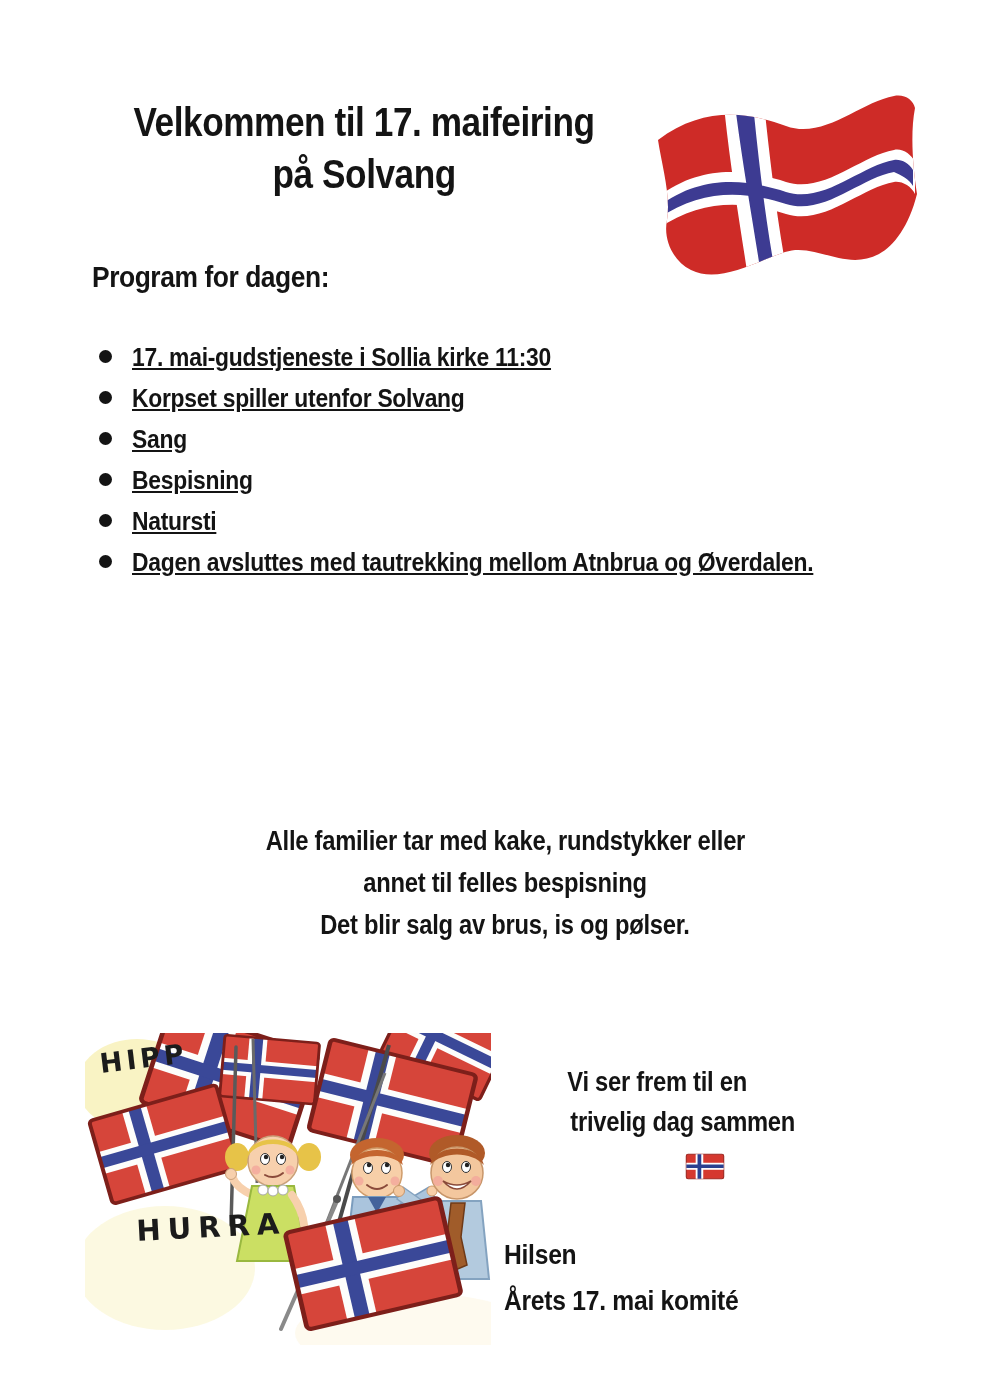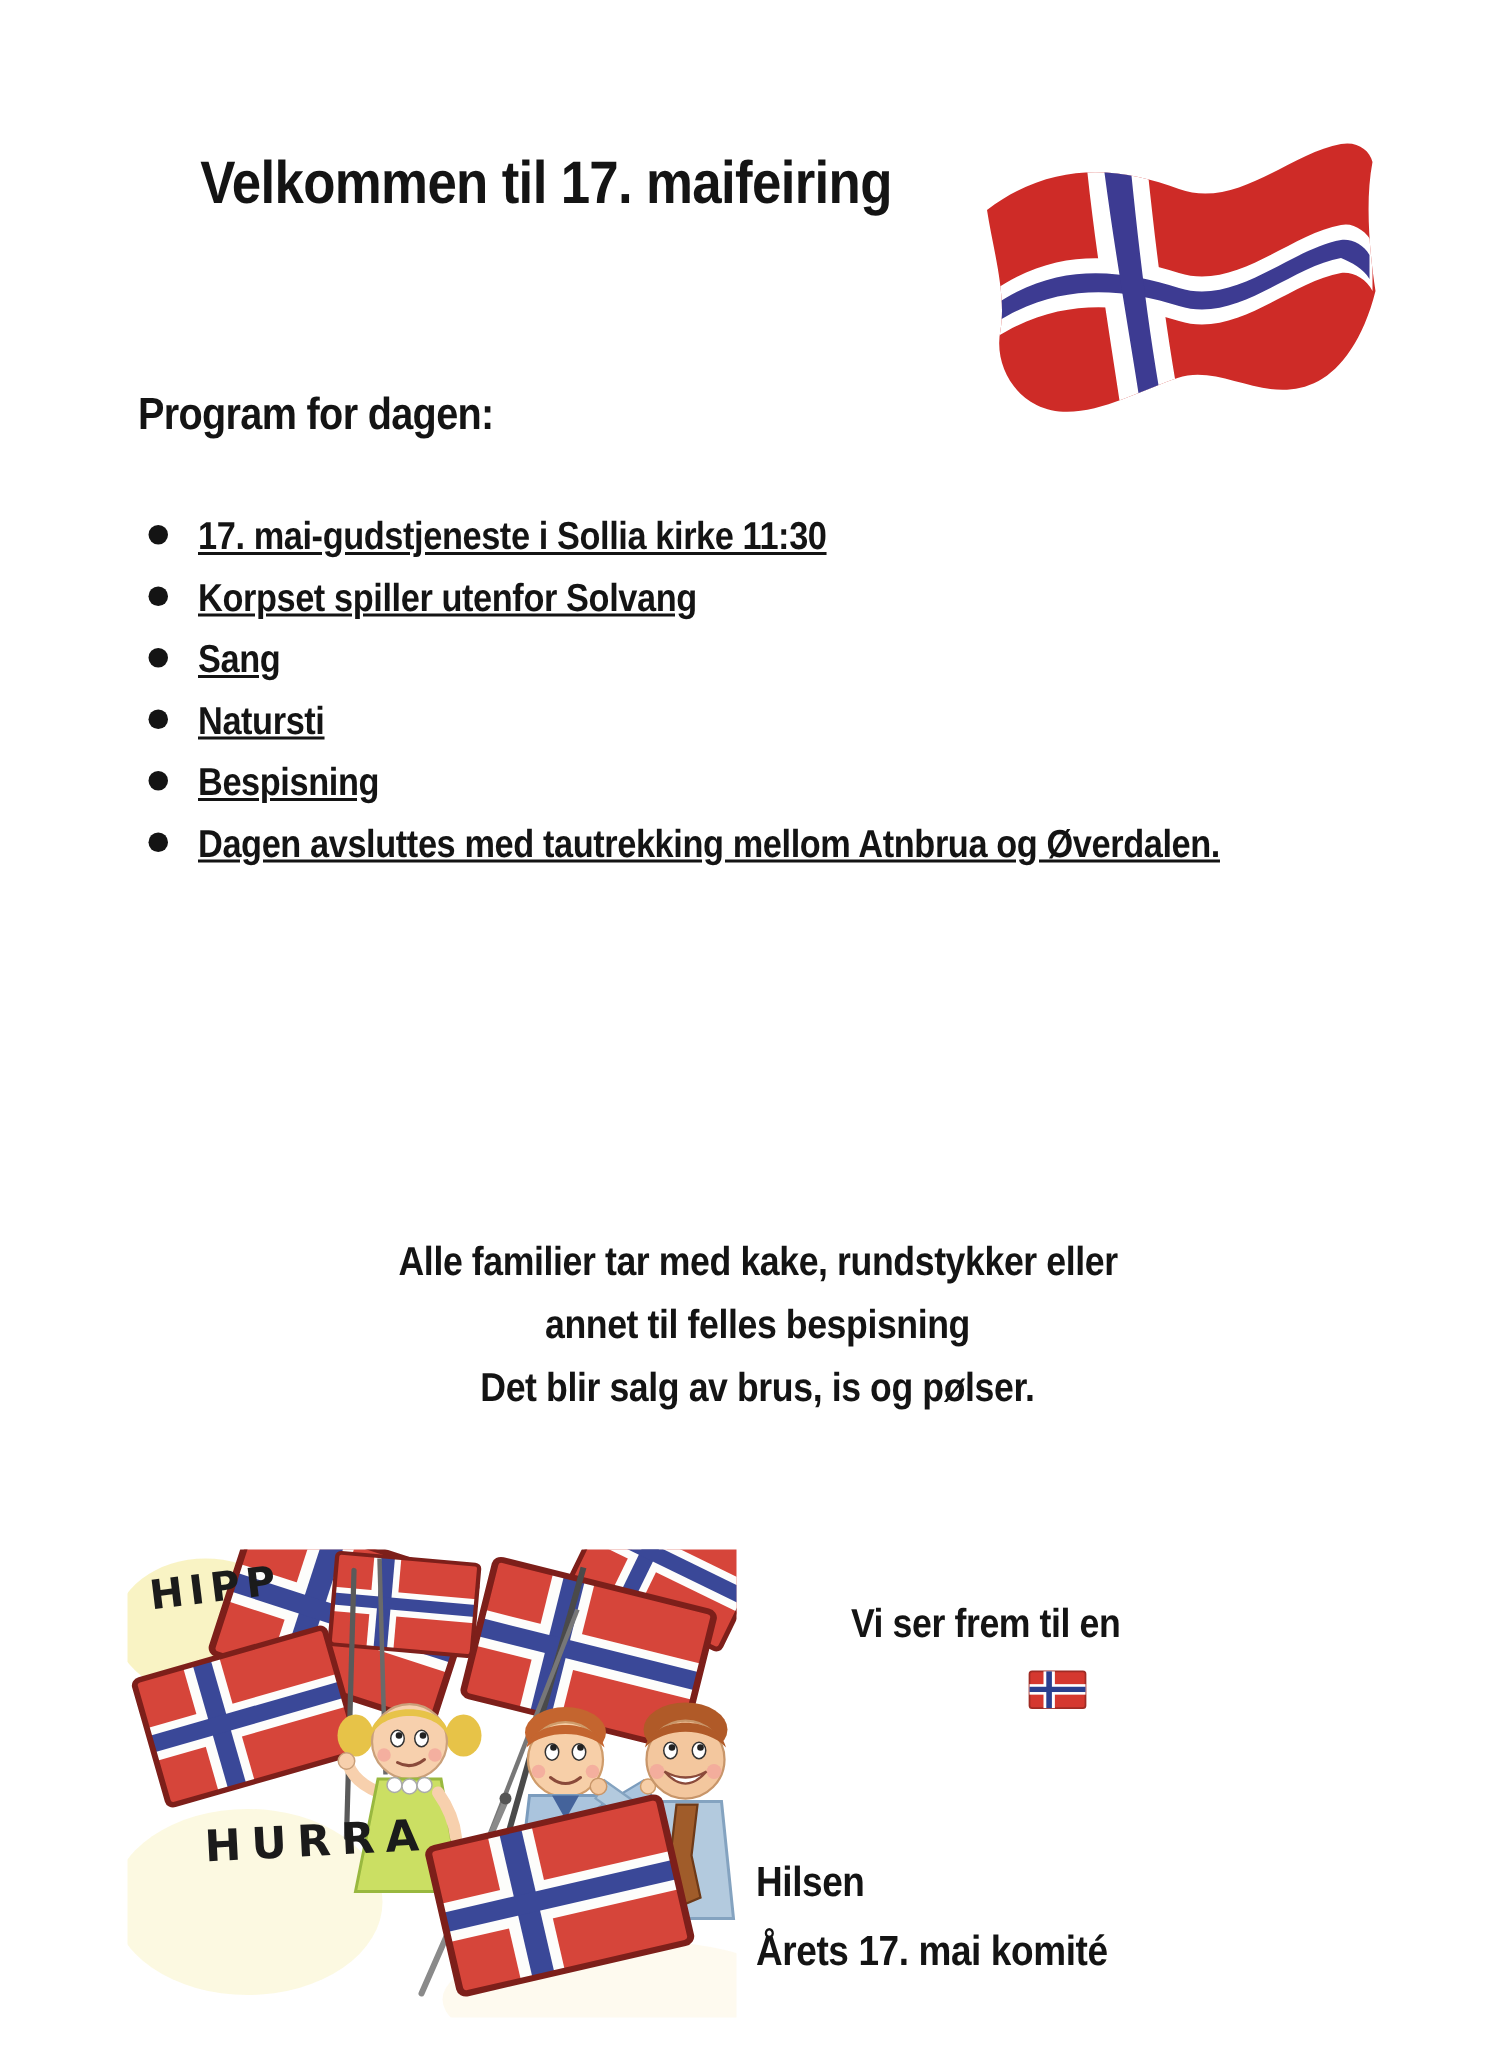--- a/index.html
+++ b/index.html
@@ -41,20 +41,21 @@
                line-height:46px; letter-spacing:-0.3px; }
   .sig-indent { }
 </style>
 </head>
 <body>
 
 <div class="page">
 
   <header class="title">
     <div><span class="nx nxc">Velkommen til 17. maifeiring</span></div>
+    <div><span class="nx nxc">på Solvang</span></div>
   </header>
 
   <svg class="flag-main" viewBox="0 0 272 215" xmlns="http://www.w3.org/2000/svg">
     <defs>
       <clipPath id="flagclip">
         <path d="M 10,64 C 55,30 100,36 138,50 C 176,64 212,26 246,20 C 257,18 265,24 267,32 C 262,58 265,92 269,118 C 261,150 246,170 231,178 C 197,196 167,166 137,176 C 107,186 71,208 43,194 C 25,185 15,164 19,144 C 23,120 14,90 10,64 Z"></path>
       </clipPath>
     </defs>
     <path d="M 10,64 C 55,30 100,36 138,50 C 176,64 212,26 246,20 C 257,18 265,24 267,32 C 262,58 265,92 269,118 C 261,150 246,170 231,178 C 197,196 167,166 137,176 C 107,186 71,208 43,194 C 25,185 15,164 19,144 C 23,120 14,90 10,64 Z" fill="#ce2b27"></path>
     <g clip-path="url(#flagclip)">
@@ -82,26 +83,26 @@
 
       <li class="program-item">
         <span class="dot"></span>
         <span class="item-text">Sang</span>
       </li>
 
 
 
       <li class="program-item">
         <span class="dot"></span>
+        <span class="item-text">Bespisning</span>
+      </li>
+
+      <li class="program-item">
+        <span class="dot"></span>
         <span class="item-text">Natursti</span>
-      </li>
-
-      <li class="program-item">
-        <span class="dot"></span>
-        <span class="item-text">Bespisning</span>
       </li>
 
 
       <li class="program-item">
         <span class="dot"></span>
         <span class="item-text">Dagen avsluttes med tautrekking mellom Atnbrua og Øverdalen.</span>
       </li>
     </ul>
 
   <div class="notes">
@@ -195,20 +196,21 @@
     <line x1="196" y1="296" x2="252" y2="168" stroke="#8a8a8a" stroke-width="4" stroke-linecap="round"></line>
     <circle cx="252" cy="166" r="4" fill="#555555"></circle>
     <use href="#nf" transform="translate(200,200) rotate(-13) scale(1.58,1.38)"></use>
 
     <text x="16" y="40" font-size="27" font-weight="bold" fill="#1b1b1b" letter-spacing="4" transform="rotate(-7 16 40)" font-family="DejaVu Sans, sans-serif">HIPP</text>
     <text x="52" y="208" font-size="29" font-weight="bold" fill="#1b1b1b" letter-spacing="7" transform="rotate(-3 52 208)" font-family="DejaVu Sans, sans-serif">HURRA</text>
   </svg>
 
   <div class="closing">
     <div><span class="nx nxc">Vi ser frem til en</span></div>
+    <div><span class="nx nxc">trivelig dag sammen</span></div>
     <svg class="closing-flag" viewBox="0 0 36 28" xmlns="http://www.w3.org/2000/svg">
       <rect x="2" y="3.5" width="32" height="21" rx="1.5" fill="#d5382f" stroke="#a02b24" stroke-width="1"></rect>
       <rect x="10" y="3.5" width="6.5" height="21" fill="#ffffff"></rect>
       <rect x="2" y="10.8" width="32" height="6" fill="#ffffff"></rect>
       <rect x="11.6" y="3.5" width="3.2" height="21" fill="#2a3f8f"></rect>
       <rect x="2" y="12.3" width="32" height="3" fill="#2a3f8f"></rect>
     </svg>
   </div>
 
   <div class="signature">

